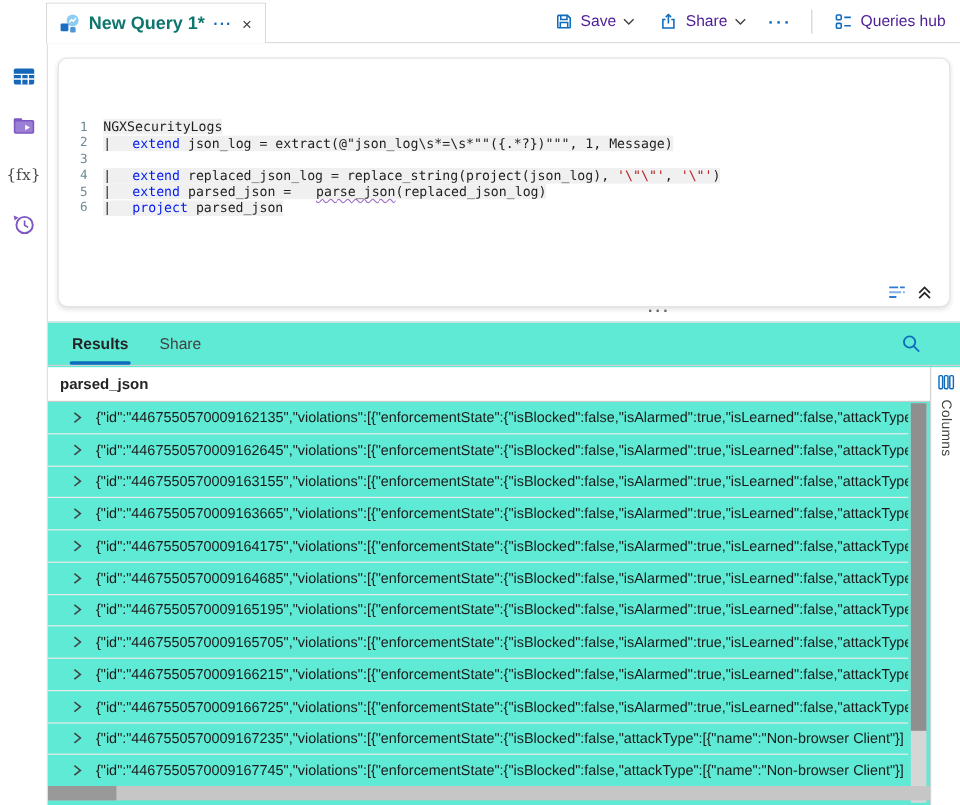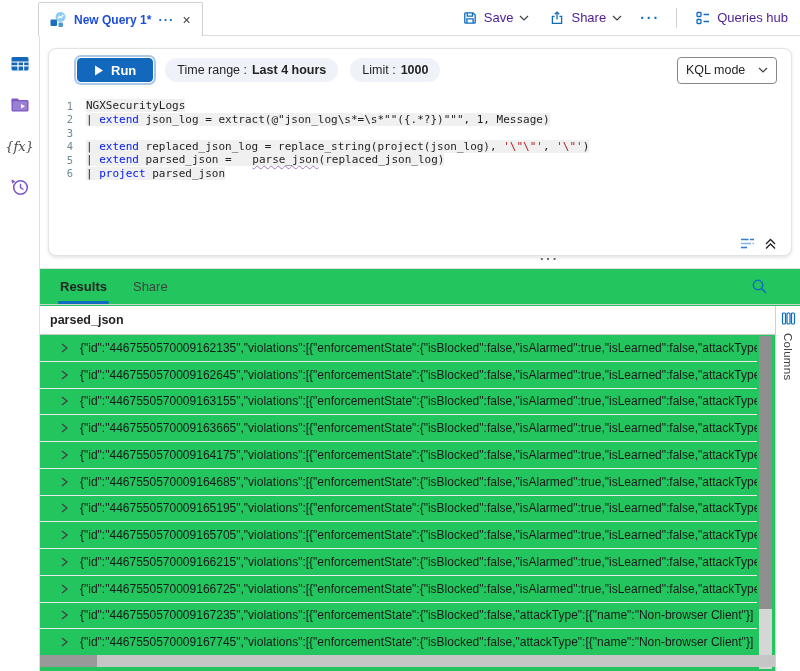--- a/index.html
+++ b/index.html
@@ -4,34 +4,34 @@
 <style>
   * { margin:0; padding:0; box-sizing:border-box; }
   html,body { width:800px; height:671px; background:#fff; overflow:hidden;
     font-family:"Liberation Sans", sans-serif; color:#242424; }
 
   
   .topbar{position:absolute;left:0;top:0;width:800px;height:35px;background:#fff;z-index:5;}
   .doc-tab{position:absolute;left:38px;top:2px;height:34px;background:#fff;
     border:1px solid #d1d1d1;border-bottom:none;border-radius:2px 2px 0 0;
     display:flex;align-items:center;gap:7px;padding:0 10px;z-index:6;}
-  .doc-tab .title{font-size:12px;font-weight:700;color:#1d4ed8;white-space:nowrap;}
+  .doc-tab .title{font-size:15px;font-weight:700;color:#0f766e;white-space:nowrap;}
   .tab-dots{color:#0f6cbd;font-weight:700;font-size:13px;letter-spacing:1px;line-height:1;cursor:pointer;}
   .tab-close{color:#424242;font-size:14px;line-height:1;cursor:pointer;padding:0 1px;}
   .newtab{position:absolute;left:182px;top:5px;font-size:20px;font-weight:400;color:#323130;cursor:pointer;line-height:24px;}
   .top-actions{position:absolute;right:2px;top:0;height:35px;display:flex;align-items:center;gap:8px;padding-right:4px;}
   .action{display:flex;align-items:center;gap:6px;font-size:13px;color:#4c1d95;cursor:pointer;padding:4px 6px;border-radius:4px;}
   .vdiv{width:1px;height:20px;background:#d1d1d1;margin:0 4px;}
   .more-dots{color:#0f6cbd;font-weight:700;font-size:14px;letter-spacing:2px;padding:0 4px;cursor:pointer;}
 
   
   .rail{position:absolute;left:0;top:35px;width:40px;bottom:0;background:#fff;border-right:1px solid #e0e0e0;
     display:flex;flex-direction:column;align-items:center;padding-top:18px;gap:19px;z-index:4;}
   .rail-item{width:24px;height:22px;display:flex;align-items:center;justify-content:center;cursor:pointer;}
-  .fx-label{font-family:"DejaVu Serif", serif;font-style:italic;font-size:13px;color:#4a4a4a;}
+  .fx-label{font-family:"DejaVu Serif", serif;font-size:13px;color:#4a4a4a;}
 
   
   .main{position:absolute;left:40px;top:35px;width:760px;bottom:0;background:#fff;border-top:1px solid #dcdcdc;}
 
   
   .query-card{position:absolute;left:8px;top:12px;width:744px;height:208px;background:#fff;
     border:1px solid #e3e3e3;border-radius:8px;box-shadow:0 1.6px 3.6px rgba(0,0,0,.10);}
   .card-toolbar{display:flex;align-items:center;gap:12px;padding:8px 14px 0 28px;height:34px;}
   .run-btn{display:flex;align-items:center;gap:7px;background:#1168bd;color:#fff;font-size:13px;font-weight:600;
     height:24px;padding:0 16px;border-radius:4px;border:1px solid #1168bd;
@@ -42,32 +42,32 @@
   .mode-select{margin-left:auto;display:flex;align-items:center;justify-content:space-between;width:100px;height:27px;
     border:1px solid #8a8886;border-radius:4px;background:#fff;font-size:12.5px;padding:0 8px;cursor:pointer;}
 
   
   .editor{position:absolute;left:0;top:50px;right:6px;}
   .editor-line{display:flex;height:13.5px;align-items:center;}
   .line-number{width:24px;text-align:right;font-family:"DejaVu Sans Mono",monospace;font-size:10.5px;color:#6d8a96;flex:none;}
   .line-code{margin-left:13px;font-family:"DejaVu Sans Mono",monospace;font-size:11px;line-height:13.5px;
     color:#1e1e1e;white-space:pre;}
   .code-bg{background:#f0f0f0;text-align:center;}
-  .tok-k{color:#0019ef;}
+  .tok-k{color:#0019ef;margin-left:11px;}
   .tok-s{color:#b22222;}
   .tok-w{text-decoration:underline;text-decoration-style:wavy;text-decoration-color:#a275c9;
     text-decoration-thickness:1px;text-underline-offset:2px;margin-left:14px;}
   .editor-actions{position:absolute;right:14px;bottom:5px;display:flex;align-items:center;gap:9px;}
   .icon-btn{cursor:pointer;display:flex;align-items:center;}
 
   .splitter{position:absolute;top:218px;left:500px;color:#616161;font-size:13px;font-weight:700;
     letter-spacing:2px;cursor:row-resize;line-height:10px;}
 
   
-  .results{position:absolute;left:0;right:0;top:232px;bottom:0;border-top:1px solid #e0e0e0;background:#22c55e;}
+  .results{position:absolute;left:0;right:0;top:232px;bottom:0;border-top:1px solid #e0e0e0;background:#5eead4;}
   .tabs-row{position:absolute;left:0;right:0;top:0;height:36px;border-bottom:1px solid #d1d1d1;
     display:flex;align-items:center;gap:26px;padding-left:20px;}
   .rtab{font-size:13px;cursor:pointer;position:relative;color:#424242;}
   .rtab.active{font-weight:700;color:#242424;}
   .rtab.active::after{content:"";position:absolute;left:-2px;right:-2px;bottom:-10px;height:3px;
     background:#0f6cbd;border-radius:2px;}
   .search-btn{position:absolute;right:32px;top:9px;cursor:pointer;}
 
   .grid-header{position:absolute;left:0;right:25px;top:37px;height:29px;border-bottom:1px solid #c9c9c9;
     font-size:12.5px;font-weight:700;color:#242424;line-height:29px;padding-left:10px;background:#fff;}
@@ -170,42 +170,20 @@
       <circle cx="10.5" cy="10.5" r="6.8" stroke="#7e57c5" stroke-width="1.6"></circle>
       <path d="M10.5 6.8v3.9l3 1.8" stroke="#7e57c5" stroke-width="1.4"></path>
       <polygon points="2.2,6.8 1.4,2.6 5.4,4.2" fill="#7e57c5"></polygon>
     </svg>
   </div>
 </div>
 
 <div class="main">
 
   <div class="query-card">
-    <div class="card-toolbar">
-      <button class="run-btn">
-        <svg width="10" height="11" viewBox="0 0 10 11">
-            <polygon points="1,0.5 9,5.5 1,10.5" fill="#fff"></polygon>
-          </svg>
-        <span>Run</span>
-      </button>
-      <div class="pill">
-        <span>Time range :</span>
-        <b>Last 4 hours</b>
-      </div>
-      <div class="pill">
-        <span>Limit :</span>
-        <b>1000</b>
-      </div>
-      <div class="mode-select">
-        <span>KQL mode</span>
-        <svg width="10" height="6" viewBox="0 0 10 6">
-            <polyline points="1,1 5,5 9,1" fill="none" stroke="#424242" stroke-width="1.2"></polyline>
-          </svg>
-      </div>
-    </div>
 
     <div class="editor">
       <div>
           <div class="editor-line">
             <div class="line-number">1</div>
             <div class="line-code"><span class="code-bg"><span class="tok tok-p">NGXSecurityLogs</span></span></div>
           </div>
           <div class="editor-line">
             <div class="line-number">2</div>
             <div class="line-code"><span class="code-bg"><span class="tok tok-p">| </span><span class="tok tok-k">extend</span><span class="tok tok-p"> json_log = extract(@"json_log\s*=\s*""({.*?})""", 1, Message)</span></span></div>

